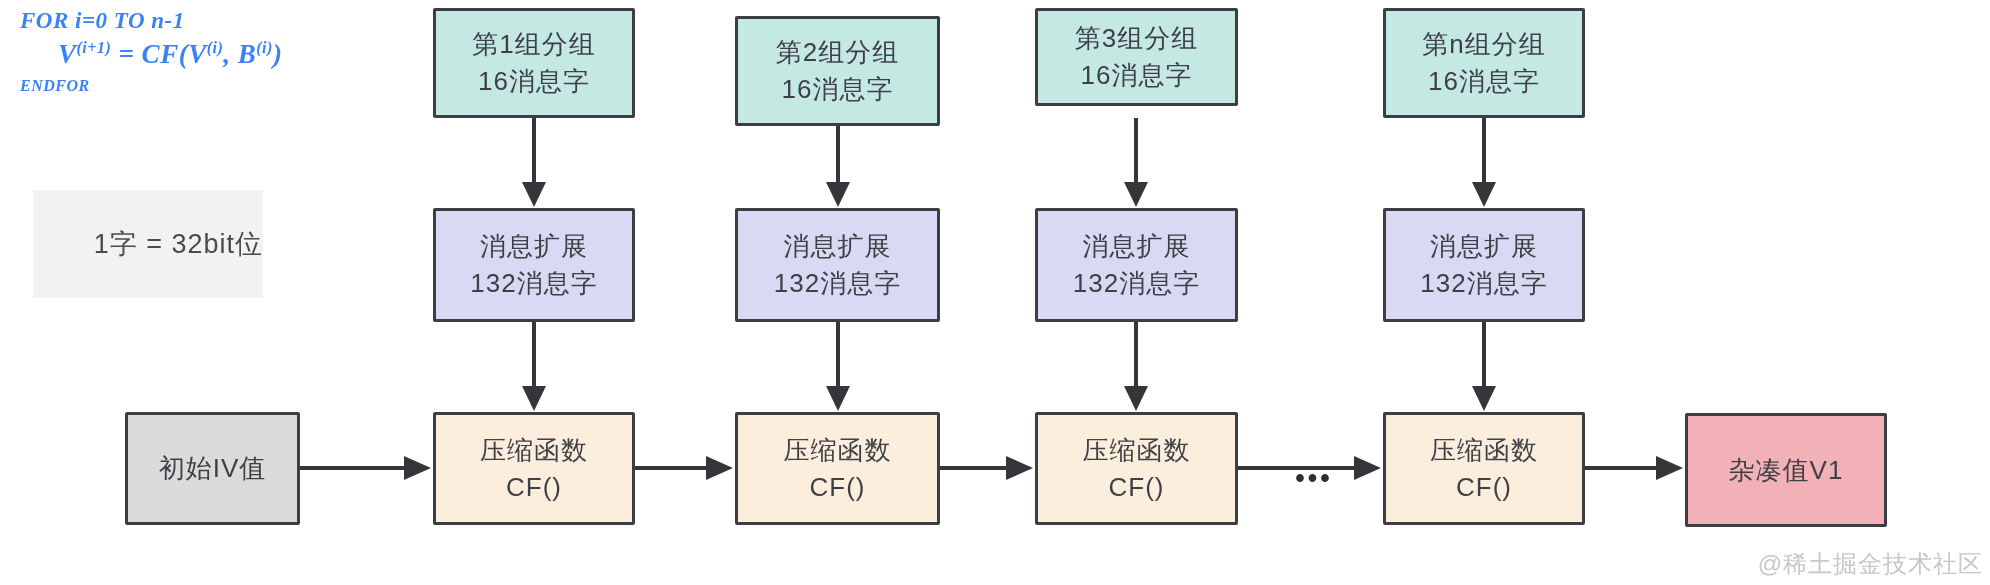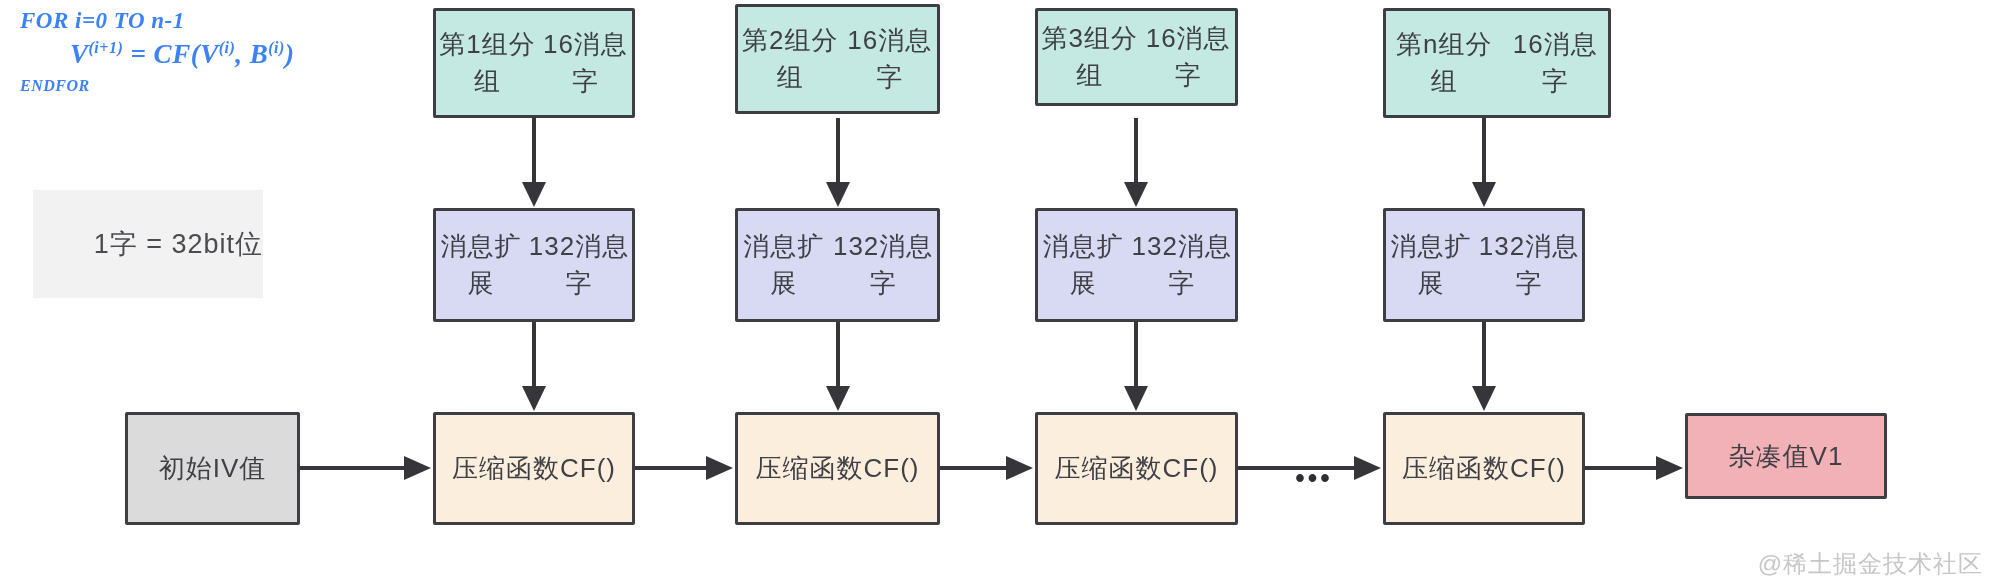--- a/index.html
+++ b/index.html
@@ -19,21 +19,21 @@
   }
   .aline { stroke: var(--arrow, #36363a); stroke-width: 4; }
   .ahead { fill: var(--arrow, #36363a); }
   .node {
     position: absolute;
     z-index: 2;
     box-sizing: border-box;
     border: 3px solid var(--border, #3d3d44);
     border-radius: 2px;
     display: flex;
-    flex-direction: row;
+    flex-direction: column;
     align-items: center;
     justify-content: center;
     text-align: center;
     font-size: 26px;
     line-height: 37px;
     color: var(--text, #3f3f46);
     letter-spacing: 1px;
   }
   .teal   { background: var(--teal, #c4e9e3); }
   .purple { background: var(--purple, #d8d9f3); }
@@ -53,21 +53,21 @@
   .pseudocode {
     position: absolute;
     z-index: 2;
     left: 20px; top: 8px; width: 330px;
     font-family: "Liberation Serif", serif;
     font-style: italic;
     font-weight: bold;
     color: #3b82f6;
   }
   .pc-line1 { font-size: 23px; letter-spacing: 0.5px; }
-  .pc-line2 { font-size: 27px; margin-left: 50px; margin-top: 5px; letter-spacing: 0.5px; }
+  .pc-line2 { font-size: 27px; margin-left: 38px; margin-top: 5px; letter-spacing: 0.5px; }
   .pc-line3 { font-size: 16px; margin-top: 7px; letter-spacing: 0.5px; }
   .fsup { font-size: 16px; vertical-align: 10px; }
   .ellipsis {
     position: absolute;
     z-index: 2;
     left: 1286px; top: 463px; width: 56px;
     text-align: center;
     font-size: 27px;
     font-weight: bold;
     letter-spacing: 3px;
@@ -154,29 +154,29 @@
   </div>
 
   <div class="note-box">
     <span>1字 = 32bit位</span>
   </div>
 
   <div class="node teal" style="left:433px; top:8px; width:202px; height:110px">
     <div>第1组分组</div>
     <div>16消息字</div>
   </div>
-  <div class="node teal" style="left:735px; top:4px; width:205px; height:110px">
+  <div class="node teal" style="left:735px; top:16px; width:205px; height:110px">
     <div>第2组分组</div>
     <div>16消息字</div>
   </div>
   <div class="node teal" style="left:1035px; top:8px; width:203px; height:98px">
     <div>第3组分组</div>
     <div>16消息字</div>
   </div>
-  <div class="node teal" style="left:1383px; top:8px; width:228px; height:110px">
+  <div class="node teal" style="left:1383px; top:8px; width:202px; height:110px">
     <div>第n组分组</div>
     <div>16消息字</div>
   </div>
 
   <div class="node purple" style="left:433px; top:208px; width:202px; height:114px">
     <div>消息扩展</div>
     <div>132消息字</div>
   </div>
   <div class="node purple" style="left:735px; top:208px; width:205px; height:114px">
     <div>消息扩展</div>
@@ -203,21 +203,21 @@
     <div>CF()</div>
   </div>
   <div class="node peach" style="left:1035px; top:412px; width:203px; height:113px">
     <div>压缩函数</div>
     <div>CF()</div>
   </div>
   <div class="node peach" style="left:1383px; top:412px; width:202px; height:113px">
     <div>压缩函数</div>
     <div>CF()</div>
   </div>
-  <div class="node pink" style="left:1685px; top:413px; width:202px; height:86px">
+  <div class="node pink" style="left:1685px; top:413px; width:202px; height:114px">
     <div>杂凑值V1</div>
   </div>
 
   <div class="ellipsis">•••</div>
 
   <div class="watermark">@稀土掘金技术社区</div>
 
 </div>
 
 </body></html>

